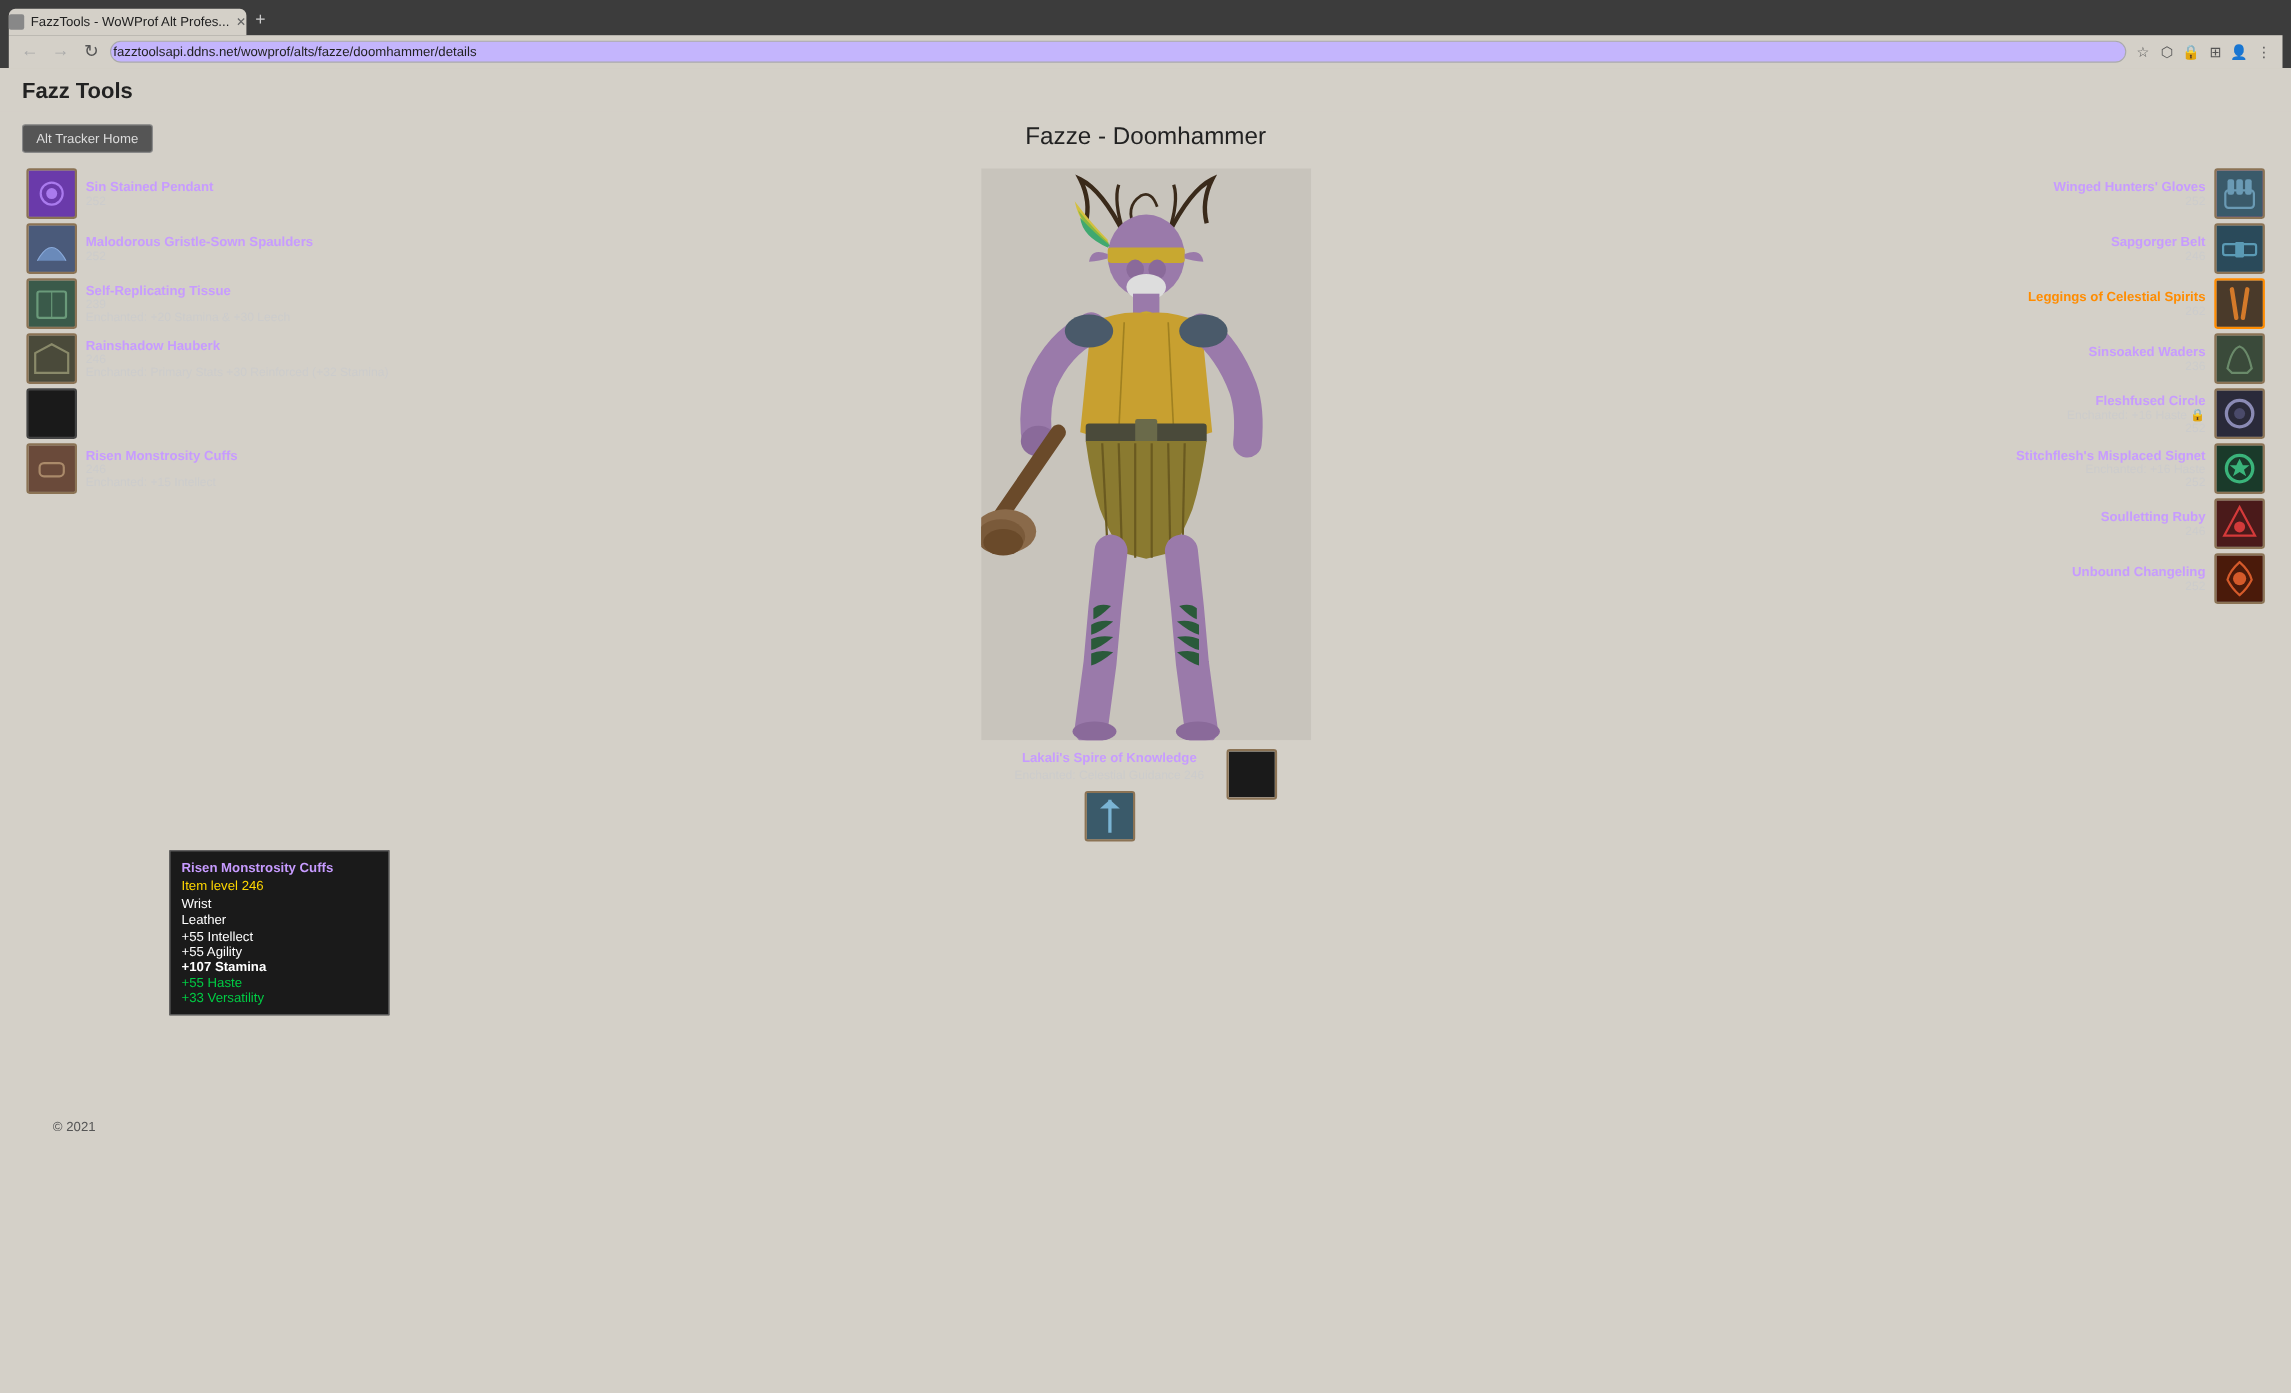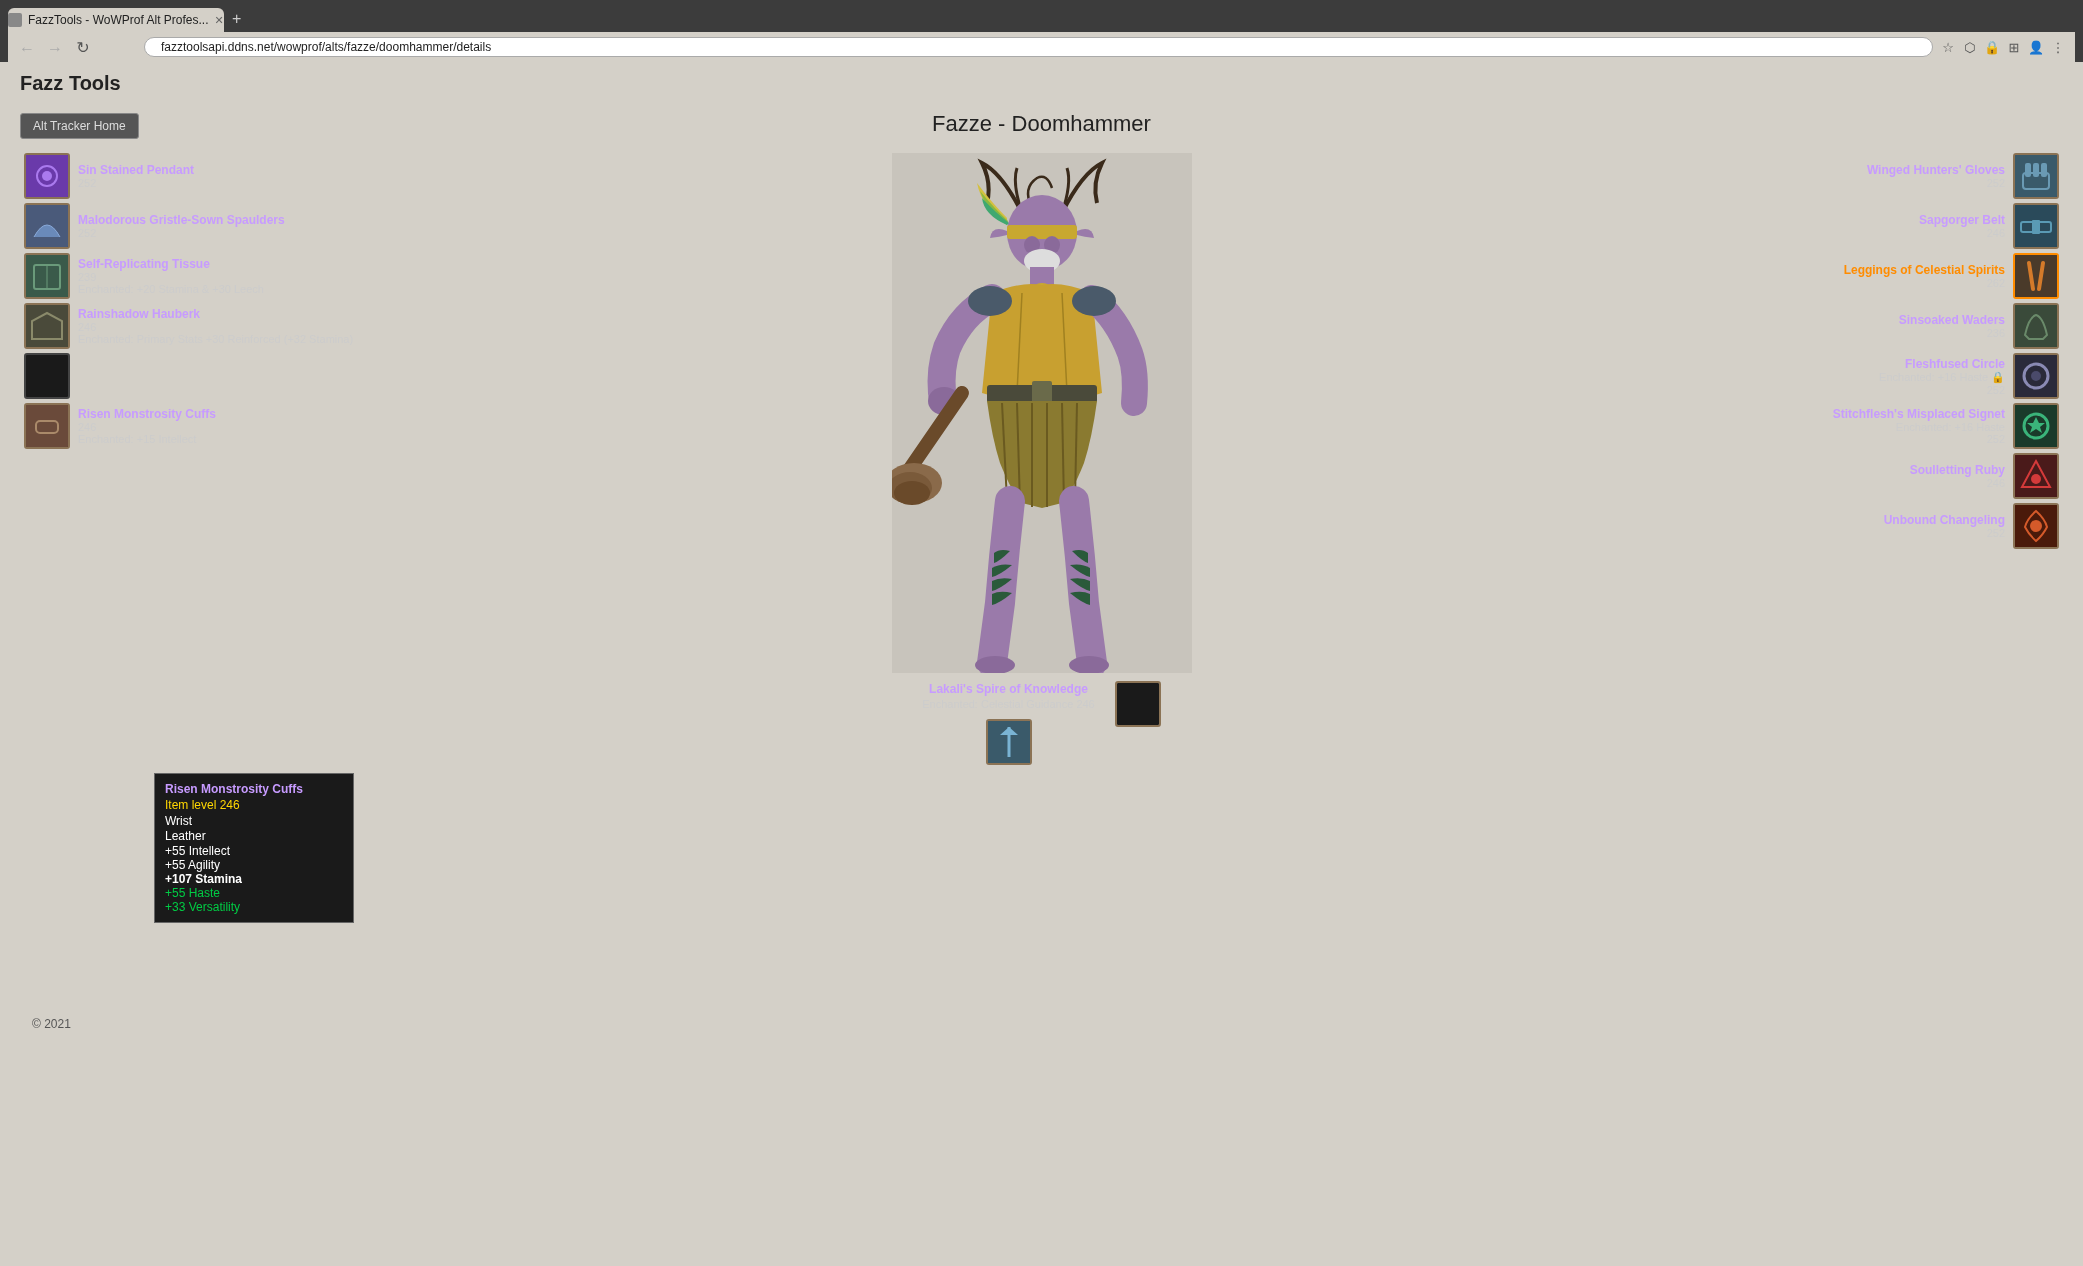--- a/index.html
+++ b/index.html
@@ -64,27 +64,26 @@
       border: none;
       font-size: 16px;
       cursor: pointer;
       color: #555;
       width: 22px; height: 22px;
       display: flex; align-items: center; justify-content: center;
     }
     .nav-btn.disabled { color: #aaa; cursor: default; }
     .address-input {
       flex: 1;
-      background: #ffffff;
+      background: #c4b5fd;
       border: 1px solid #aaa;
       border-radius: 12px;
-      padding: 2px 16px;
+      padding: 2px 2px;
       font-size: 12px;
       color: #222;
-      margin-left: 44px;
     }
     .browser-icons {
       display: flex; gap: 4px; align-items: center;
     }
     .browser-icon {
       width: 18px; height: 18px;
       display: flex; align-items: center; justify-content: center;
       font-size: 13px;
       color: #555;
       cursor: pointer;
@@ -313,23 +312,24 @@
     .weapon-icon {
       width: 46px; height: 46px;
       border: 2px solid #8B7355;
       border-radius: 3px;
       display: flex; align-items: center; justify-content: center;
       overflow: hidden;
     }
 
     
     .footer {
-      padding: 16px 32px;
+      padding: 16px 20px;
       color: #555;
       font-size: 12px;
+      margin-left: 28px;
     }
 
     
     .icon-helmet { background: linear-gradient(135deg, #5a3a7a 0%, #3a2060 100%); }
     .icon-neck { background: linear-gradient(135deg, #6a3aaa 0%, #4a2080 100%); }
     .icon-shoulder { background: linear-gradient(135deg, #4a5a7a 0%, #2a3a60 100%); }
     .icon-chest { background: linear-gradient(135deg, #3a5a4a 0%, #2a4030 100%); }
     .icon-chest2 { background: linear-gradient(135deg, #4a4a3a 0%, #3a3a2a 100%); }
     .icon-wrist { background: linear-gradient(135deg, #6a4a3a 0%, #4a2a1a 100%); }
     .icon-ring1 { background: linear-gradient(135deg, #2a2a3a 0%, #1a1a2a 100%); }

